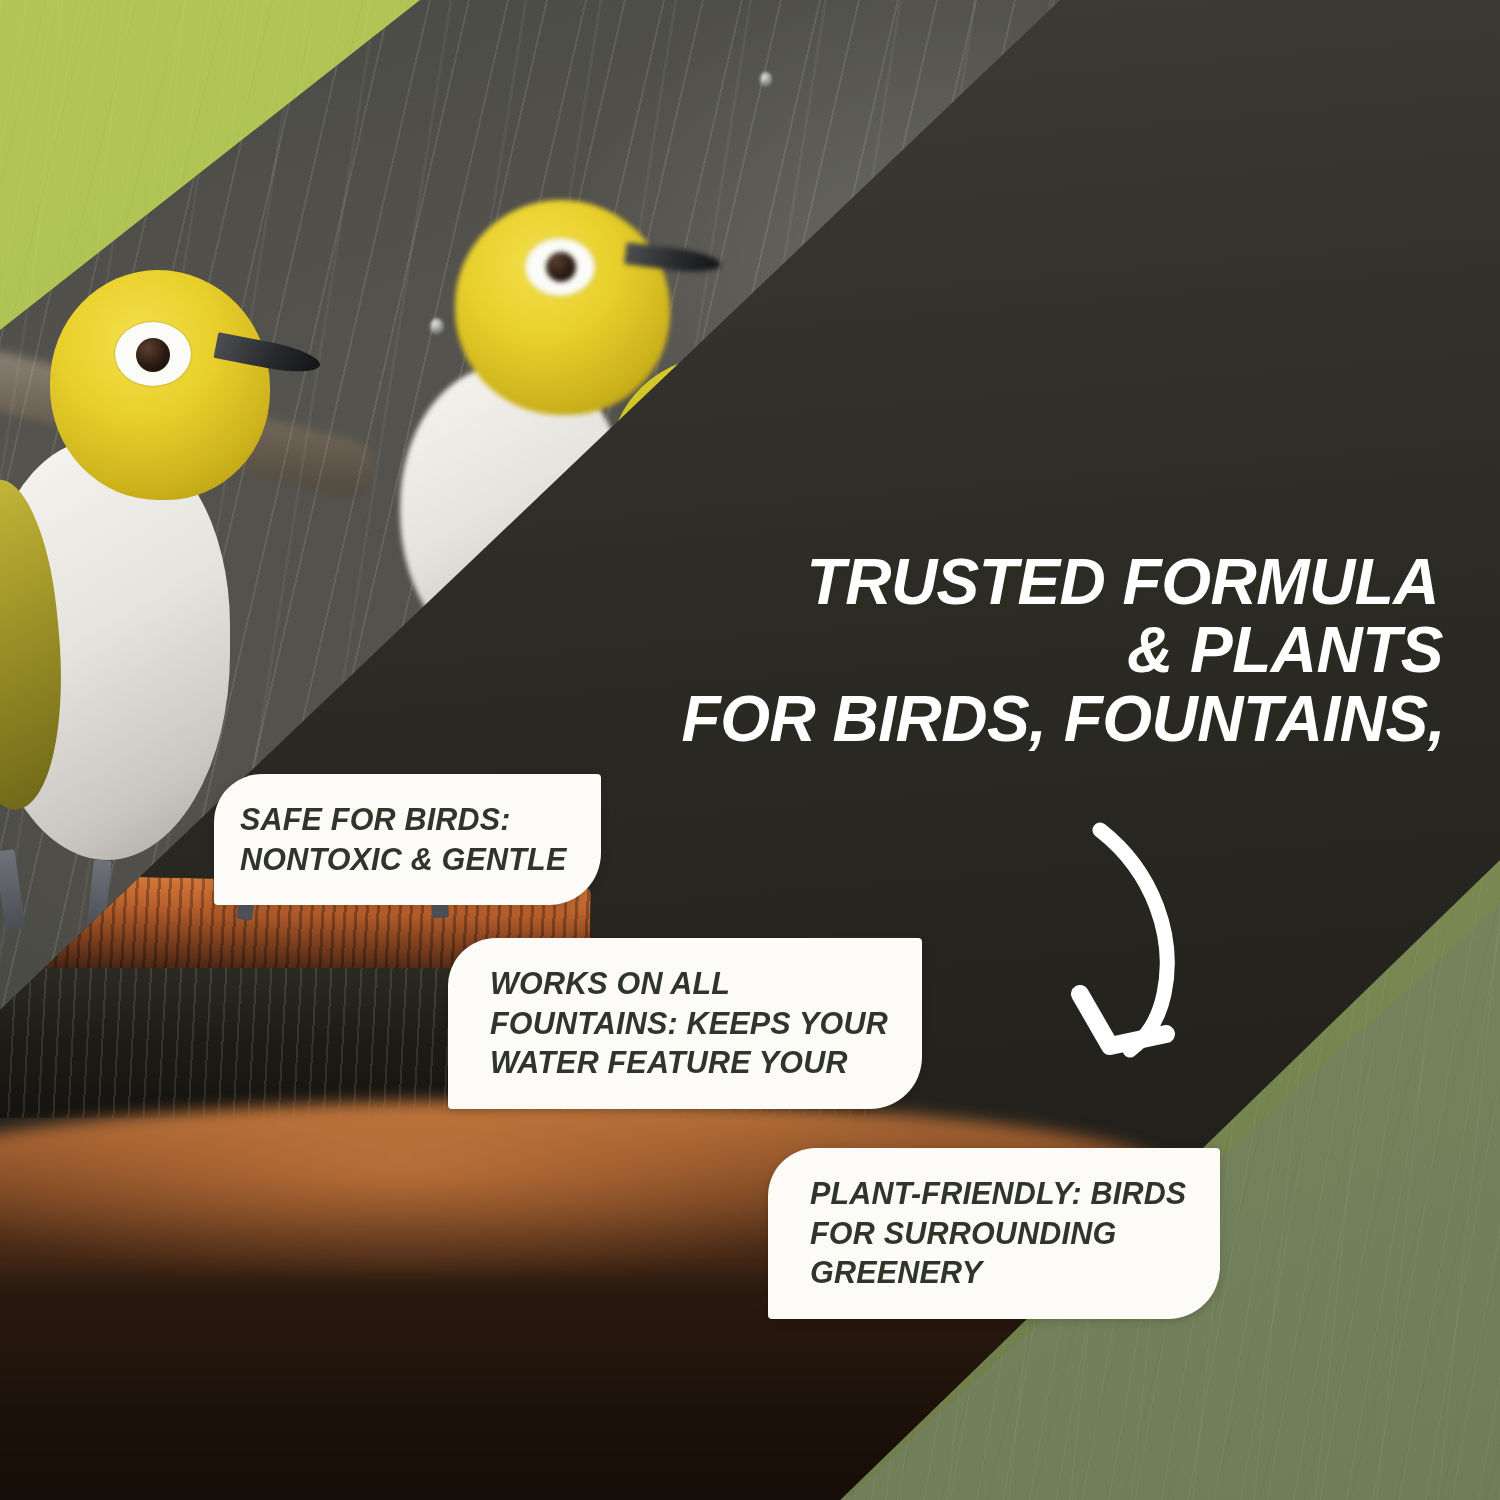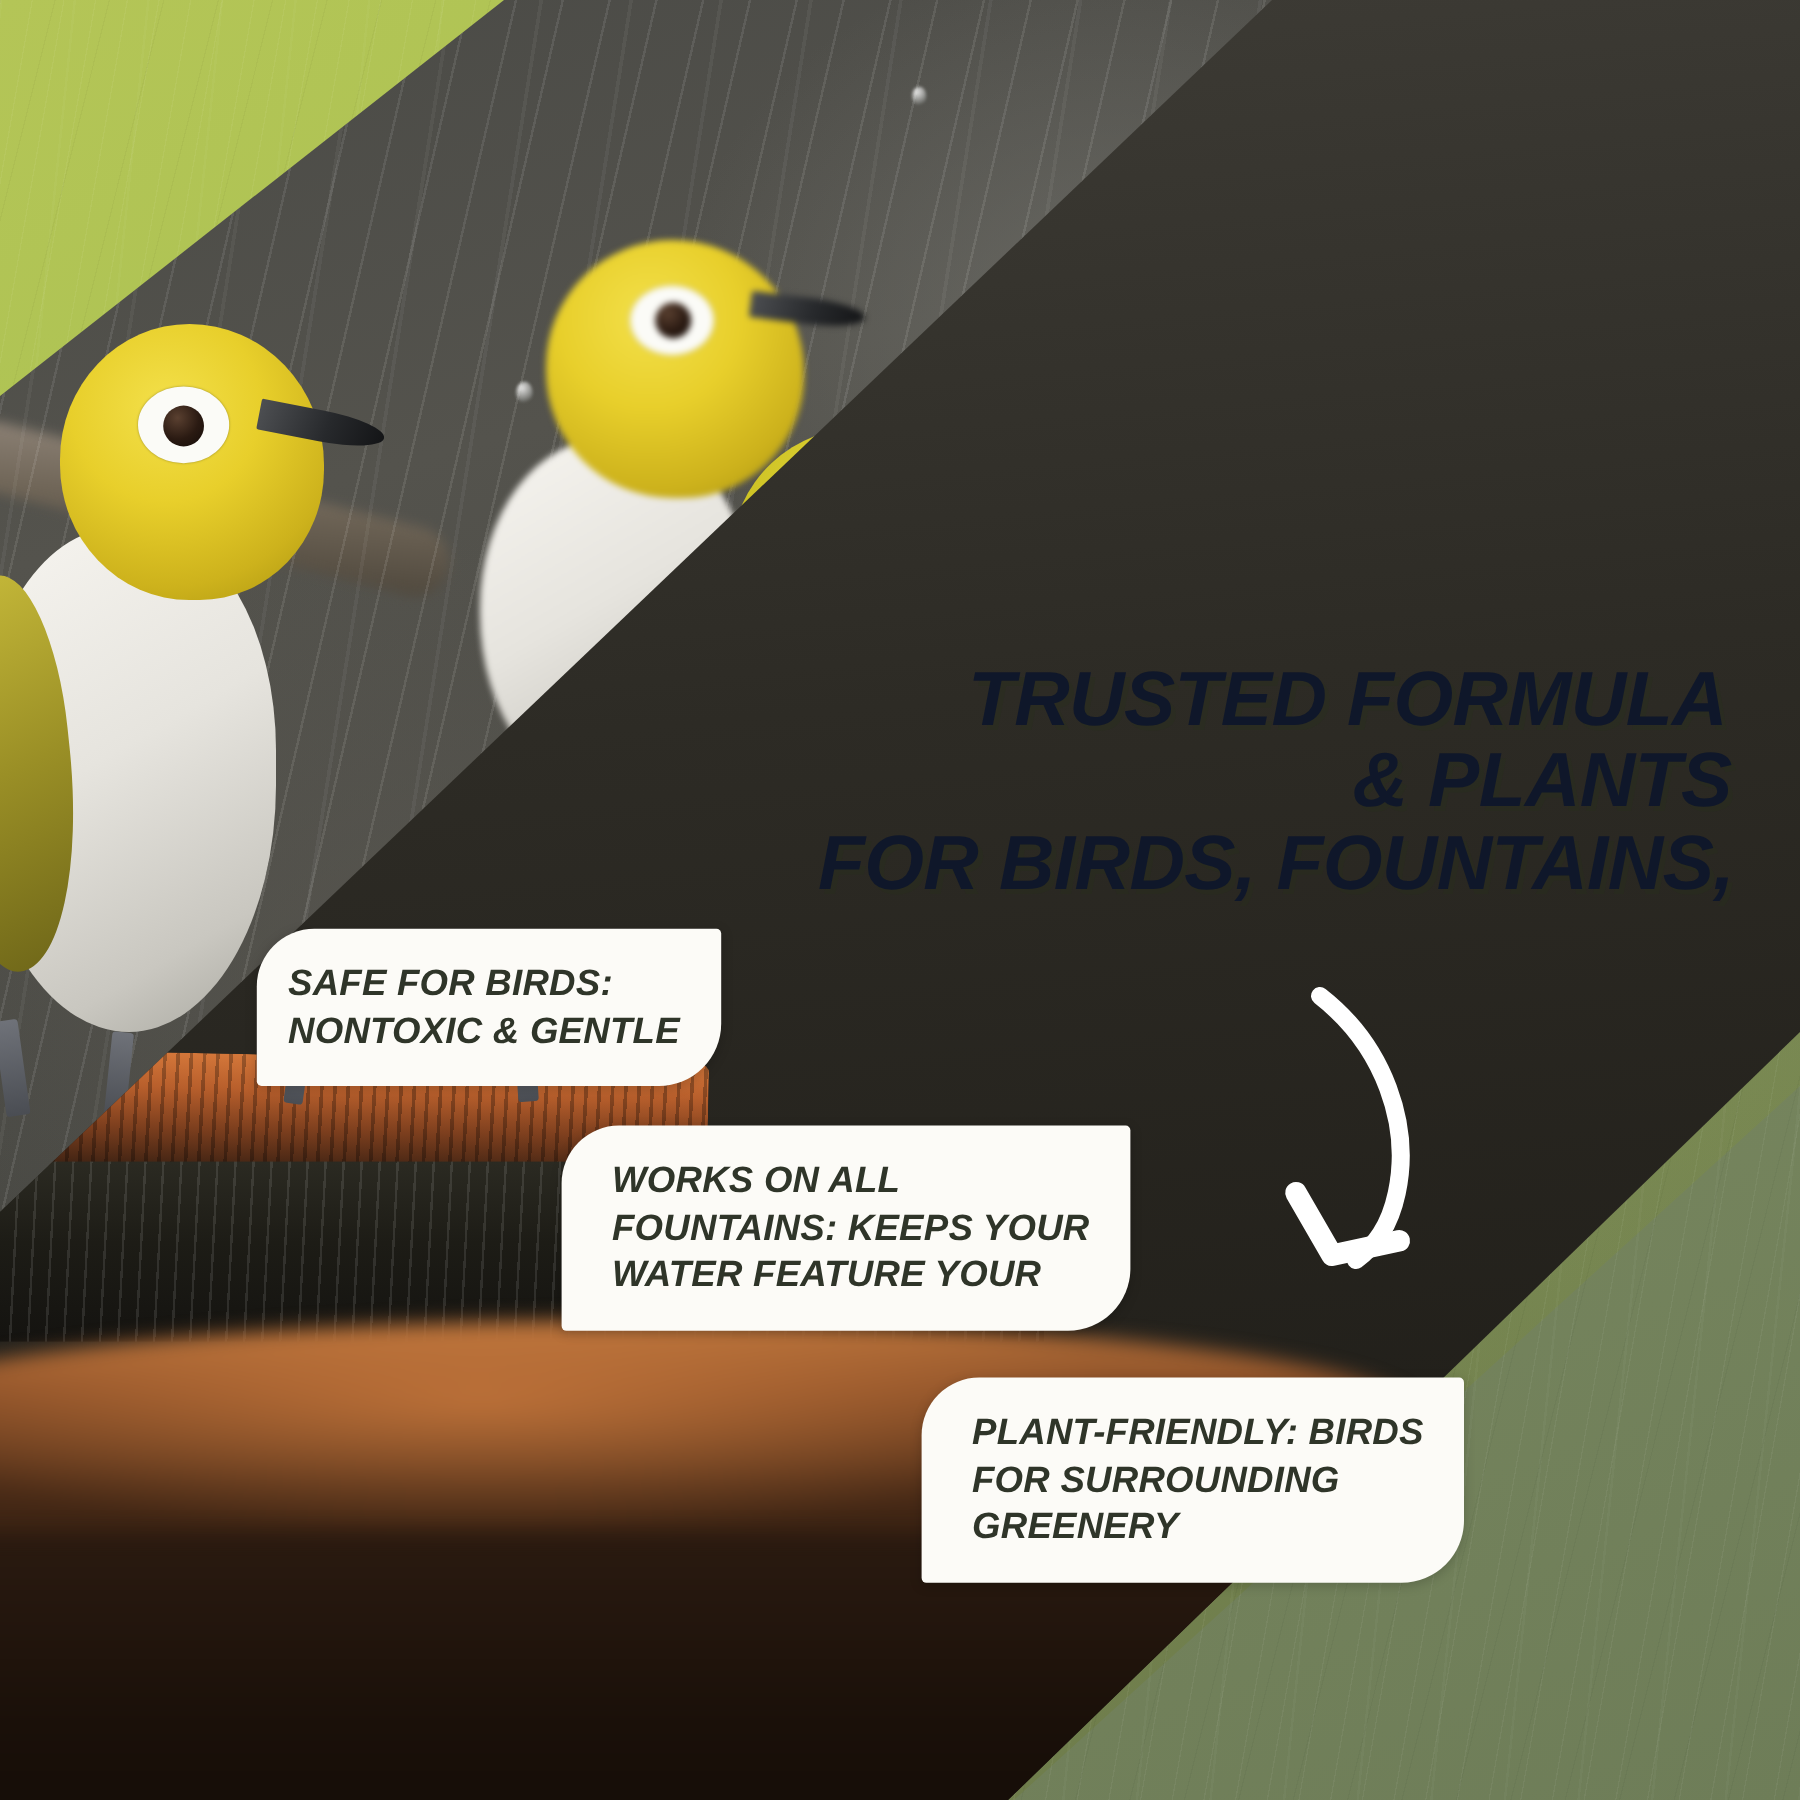--- a/index.html
+++ b/index.html
@@ -169,21 +169,21 @@
     filter: blur(9px);
   }
 
   
   #headline {
     position: absolute;
     left: 620px;
     top: 548px;
     width: 825px;
     text-align: right;
-    color: #0f172a;
+    color: #ffffff;
     font-style: italic;
     font-weight: bold;
     font-size: 64px;
     line-height: 1.07;
     letter-spacing: -0.5px;
     text-shadow: 4px 4px 0 rgba(40,48,28,.33);
     z-index: 30;
   }
   #headline .hl-line { display: block; white-space: nowrap; }
   #headline .hl-line.l1 { text-align: right; padding-right: 6px; }
@@ -201,21 +201,21 @@
     line-height: 1.30;
     letter-spacing: .2px;
     padding: 26px 34px 26px 42px;
     border-radius: 48px 6px 48px 6px;
     box-shadow: 0 2px 10px rgba(0,0,0,.18);
     z-index: 32;
   }
   .callout span { display: block; white-space: nowrap; }
 
   #callout-1 { left: 214px; top: 774px;  border-radius: 48px 4px 52px 4px; padding-left: 26px; }
-  #callout-2 { left: 468px; top: 938px;  border-radius: 48px 4px 52px 4px; }
+  #callout-2 { left: 448px; top: 938px;  border-radius: 48px 4px 52px 4px; }
   #callout-3 { left: 768px; top: 1148px; border-radius: 48px 4px 52px 4px; }
 
   
   #arrow { position: absolute; left: 1058px; top: 798px; z-index: 31; }
 </style>
 </head>
 <body>
 
 <div id="canvas">
 

